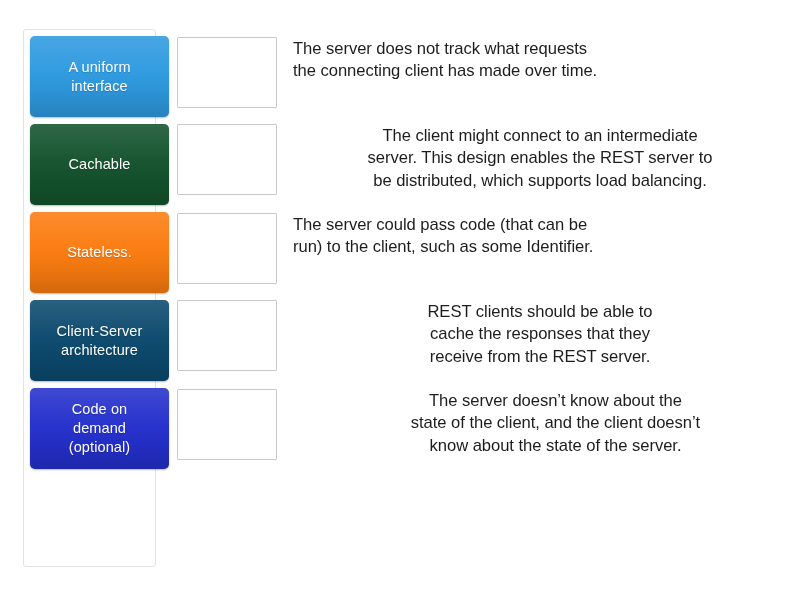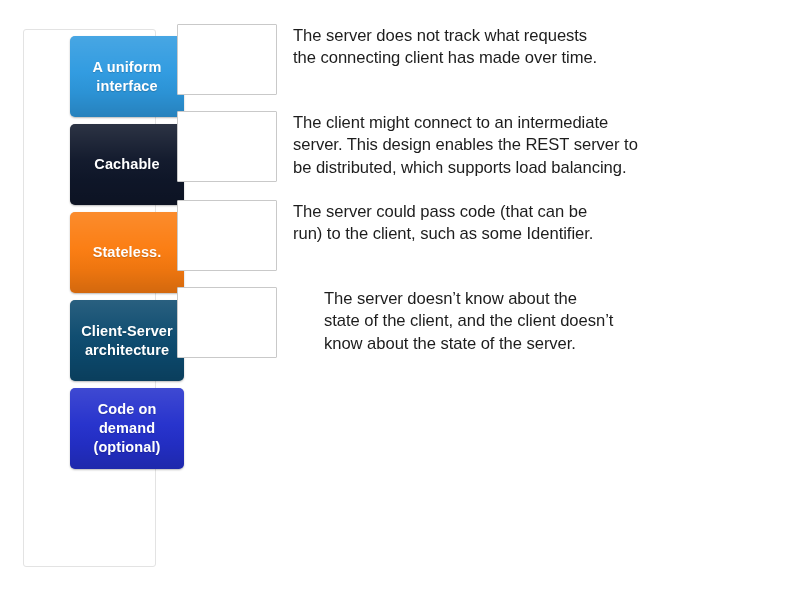--- a/index.html
+++ b/index.html
@@ -31,39 +31,38 @@
     height: 538px;
     border: 1px solid #e3e3e3;
     border-radius: 3px;
     background: #ffffff;
     box-sizing: border-box;
     padding: 6px;
   }
 
   .tile {
     position: relative;
-    width: 114px;
+    width: 139px;
     height: 81px;
     margin-bottom: 7px;
     border-radius: 5px;
     box-sizing: border-box;
     display: flex;
     align-items: center;
     justify-content: center;
     text-align: center;
     color: #ffffff;
     font-size: 14.5px;
-    font-weight: bold;
+    font-weight: normal;
     line-height: 19px;
     letter-spacing: 0.1px;
     cursor: move;
     box-shadow: 0 1px 2px rgba(0,0,0,0.28);
     overflow: hidden;
     user-select: none;
-    margin-left: 40px;
   }
   .tile:last-child { margin-bottom: 0; }
   .tile::after {
     content: "";
     position: absolute;
     left: 0; right: 0; top: 0; bottom: 0;
     background: linear-gradient(to bottom,
         rgba(255,255,255,0.12) 0%,
         rgba(255,255,255,0.02) 45%,
         rgba(0,0,0,0.05) 70%,
@@ -75,21 +74,21 @@
     position: relative;
     z-index: 2;
     padding: 0 5px;
     text-shadow: 0 1px 1px rgba(0,0,0,0.18);
   }
 
   
   .rows {
     position: absolute;
     left: 177px;
-    top: 24px;
+    top: 37px;
     width: 610px;
   }
   .row {
     position: relative;
     height: 72px;
     margin-bottom: 15px;
     display: flex;
     align-items: flex-start;
   }
   .row:last-child { margin-bottom: 0; gap: 31px; }
@@ -107,35 +106,35 @@
   .row-text {
     flex: 1 1 auto;
     margin-left: 16px;
     font-size: 16.6px;
     line-height: 22.3px;
     color: #1d1d1d;
     letter-spacing: -0.05px;
     padding-top: 1px;
     white-space: pre-line;
   }
-  .row.tall { height: 78px; margin-bottom: 11px; }
+  .row.tall { height: 78px; margin-bottom: 11px; text-align: center; }
 </style>
 </head>
 <body>
 
 <div id="activity">
 
   <div class="tiles-panel">
 
     <div class="tile" style="background: rgb(46, 154, 224);">
       <span class="tile-label" style="white-space: pre-line;">A uniform
 interface</span>
     </div>
 
-    <div class="tile" style="background: #0f172a;">
+    <div class="tile" style="background: #14532d;">
       <span class="tile-label" style="white-space: pre-line;">Cachable</span>
     </div>
 
     <div class="tile" style="background: rgb(251, 124, 16);">
       <span class="tile-label" style="white-space: pre-line;">Stateless.</span>
     </div>
 
     <div class="tile" style="background: #0c4a6e; align-items: center;">
       <span class="tile-label" style="white-space: pre-line;">Client-Server
 architecture</span>
@@ -165,20 +164,26 @@
 be distributed, which supports load balancing.</div>
     </div>
 
     <div class="row">
       <div class="dropzone"></div>
       <div class="row-text">The server could pass code (that can be
 run) to the client, such as some Identifier.</div>
     </div>
 
 
+    <div class="row tall">
+      <div class="dropzone"></div>
+      <div class="row-text">REST clients should be able to
+cache the responses that they
+receive from the REST server.</div>
+    </div>
 
     <div class="row tall">
       <div class="dropzone"></div>
       <div class="row-text">The server doesn’t know about the
 state of the client, and the client doesn’t
 know about the state of the server.</div>
     </div>
 
   </div>
 

